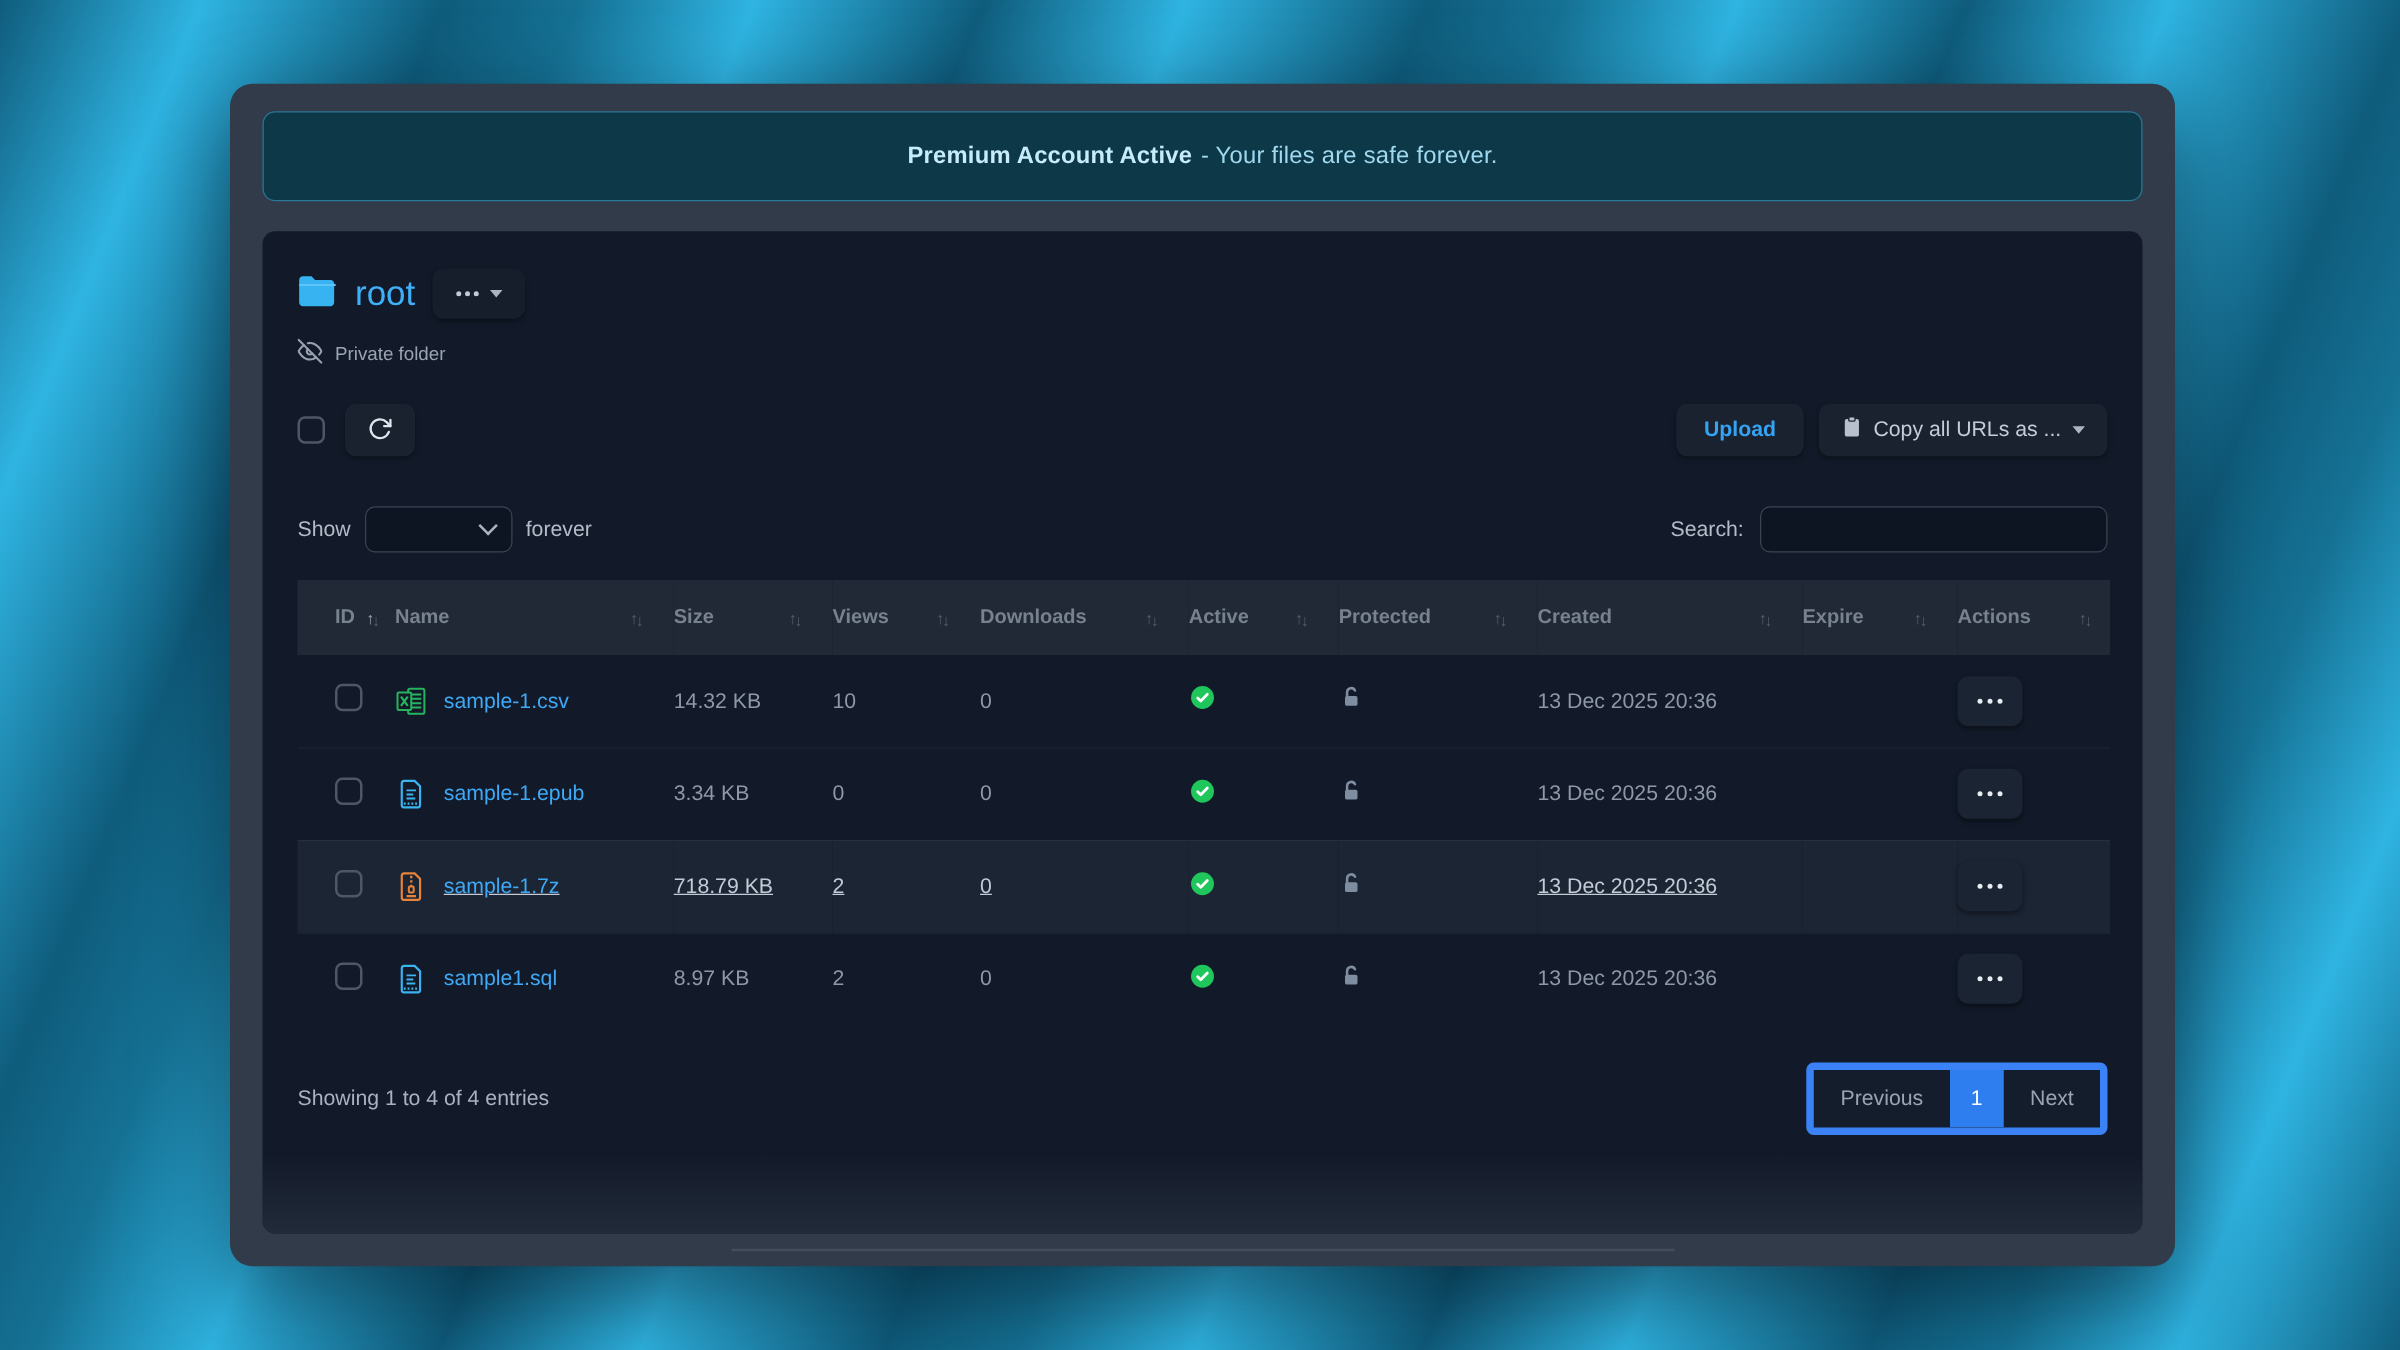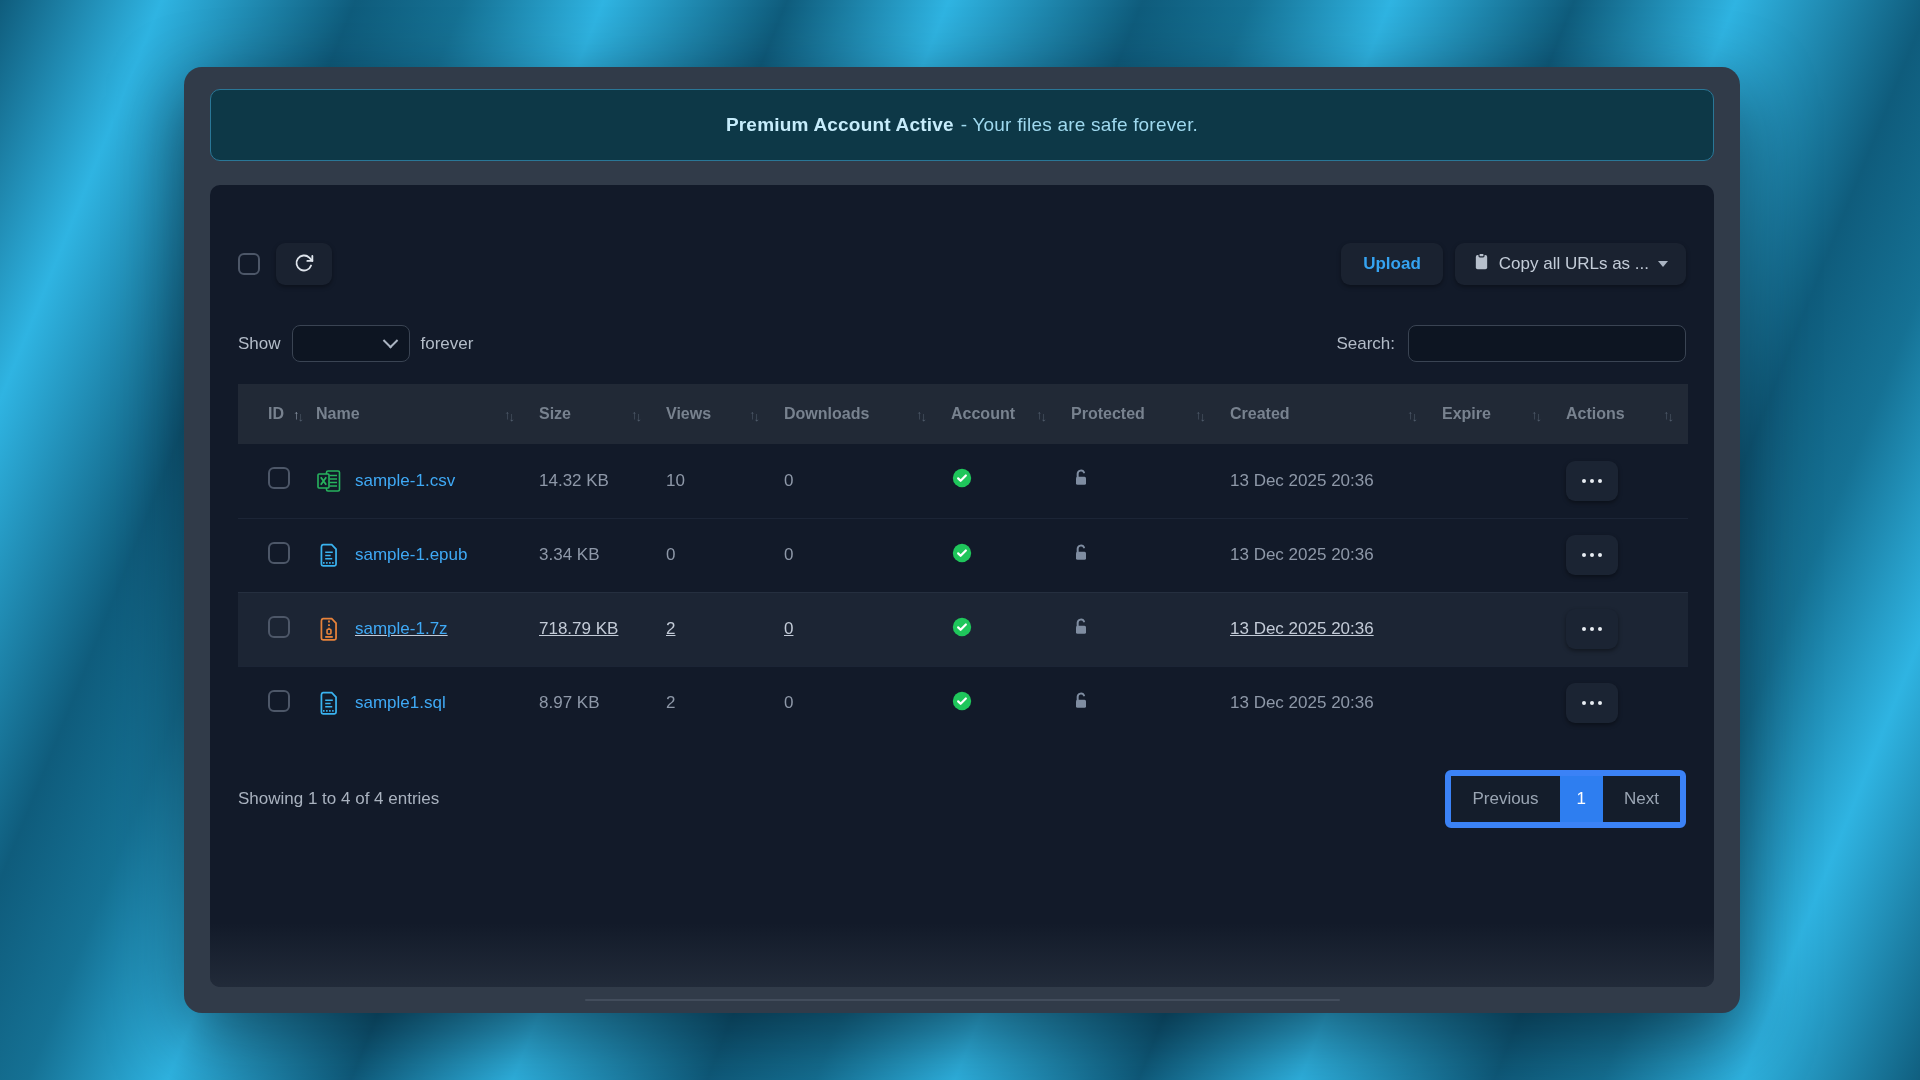--- a/index.html
+++ b/index.html
@@ -135,21 +135,47 @@
 
 <div class="card">
 
   <div class="banner">
     <b>Premium Account Active</b>
     <span>- Your files are safe forever.</span>
   </div>
 
   <div class="panel">
 
-
+    <div class="folder-header">
+      <span>
+        <svg width="32" height="28" viewBox="0 0 24 20">
+            <path d="M1 3.2C1 2 2 1 3.2 1h5.2l2.1 2.3h9.3c1.2 0 2.2 1 2.2 2.2v11.3c0 1.2-1 2.2-2.2 2.2H3.2C2 19 1 18 1 16.8V3.2z" fill="#38b3f2"></path>
+            <path d="M1 5.6h21.9v1.2H1z" fill="#5cc4f7"></path>
+          </svg>
+      </span>
+      <span class="folder-title">root</span>
+      <button class="menu-btn">
+        <span class="dots">
+            <span></span>
+            <span></span>
+            <span></span>
+          </span>
+        <span class="caret"></span>
+      </button>
+    </div>
+
+    <div class="privacy-row">
+      <span>
+        <svg width="20" height="20" viewBox="0 0 24 24" fill="none" stroke="#97a1af" stroke-width="2" stroke-linecap="round" stroke-linejoin="round">
+            <path d="M17.94 17.94A10.07 10.07 0 0 1 12 20c-7 0-11-8-11-8a18.45 18.45 0 0 1 5.06-5.94M9.9 4.24A9.12 9.12 0 0 1 12 4c7 0 11 8 11 8a18.5 18.5 0 0 1-2.16 3.19m-6.72-1.07a3 3 0 1 1-4.24-4.24"></path>
+            <line x1="1" y1="1" x2="23" y2="23"></line>
+          </svg>
+      </span>
+      <span>Private folder</span>
+    </div>
 
     <div class="toolbar">
       <input type="checkbox" class="cbx" style="">
       <button class="refresh-btn">
         <span>
           <svg width="20" height="20" viewBox="0 0 24 24" fill="none" stroke="#dfe5ec" stroke-width="2.2" stroke-linecap="round" stroke-linejoin="round">
               <polyline points="22 3.5 22 9.5 16 9.5"></polyline>
               <path d="M20.49 15a9 9 0 1 1-2.12-9.36L22 9.5"></path>
             </svg>
         </span>
@@ -222,21 +248,21 @@
               </span>
             </th>
           <th>
               <span class="th-inner">
                 <span>Downloads</span>
                 <span class="sort-ic"><i class="up">↑</i><i class="dn">↓</i></span>
               </span>
             </th>
           <th>
               <span class="th-inner">
-                <span>Account</span>
+                <span>Active</span>
                 <span class="sort-ic"><i class="up">↑</i><i class="dn">↓</i></span>
               </span>
             </th>
           <th>
               <span class="th-inner">
                 <span>Protected</span>
                 <span class="sort-ic"><i class="up">↑</i><i class="dn">↓</i></span>
               </span>
             </th>
           <th>

